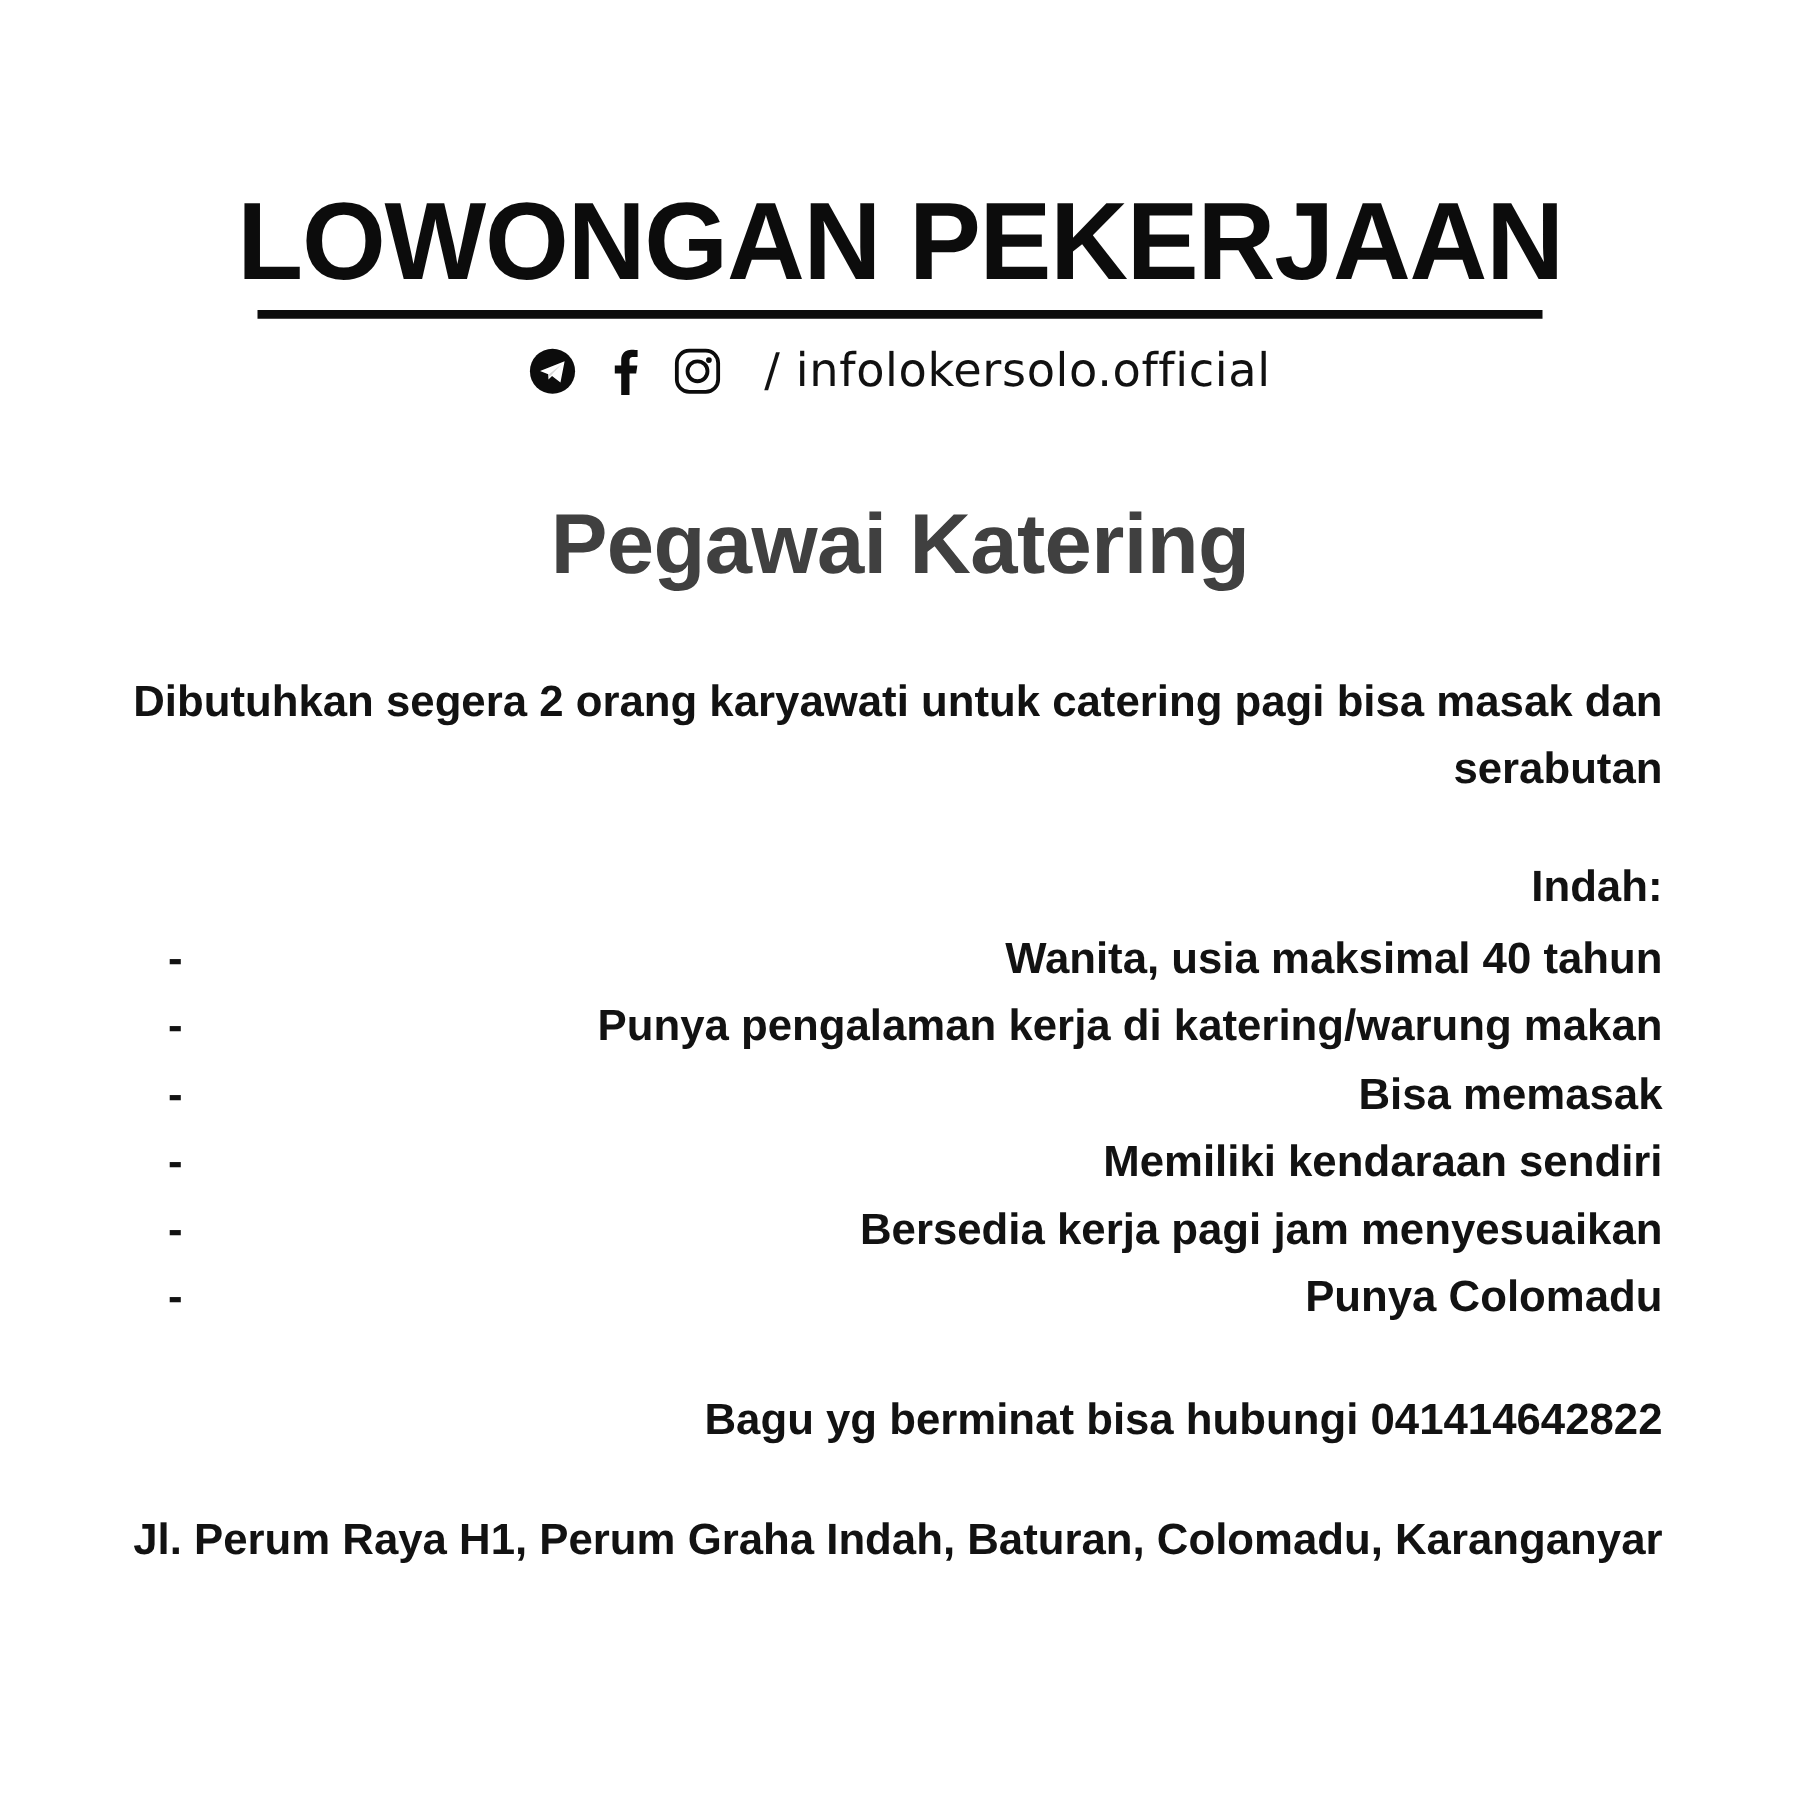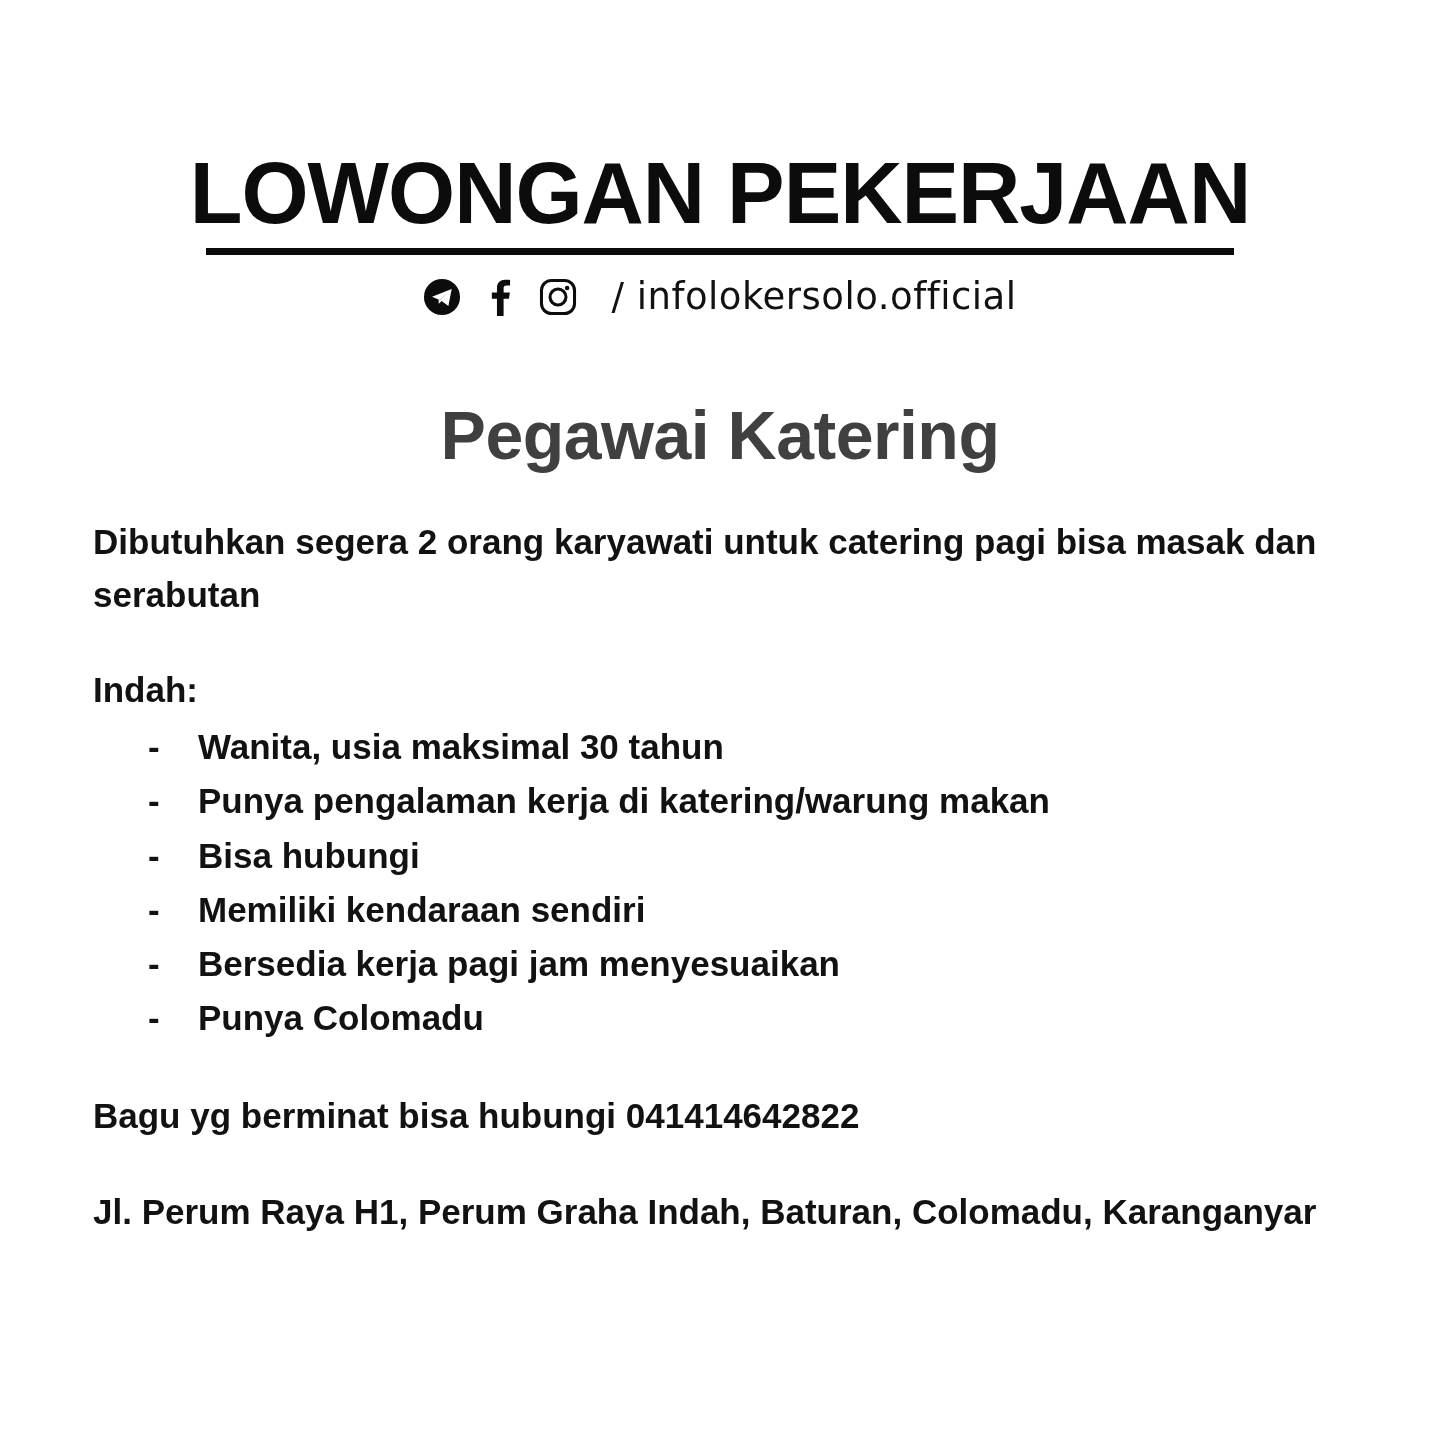--- a/index.html
+++ b/index.html
@@ -79,23 +79,24 @@
     font-family: "Liberation Sans", sans-serif;
     font-weight: 700;
     font-size: 68px;
     letter-spacing: -0.5px;
     color: #404040;
     margin-top: 78px;
   }
 
   
   .body-block {
-    margin-top: 42px;
-    padding-left: 93px;
+    margin-top: 62px;
+    padding-left: 41px;
     padding-right: 110px;
+    text-align: right;
   }
 
   .para {
     font-family: "Liberation Sans", sans-serif;
     font-weight: 700;
     font-size: 35px;
     line-height: 1.5;
     color: #121212;
     margin: 0;
   }
@@ -197,29 +198,29 @@
 
     <p class="para">Dibutuhkan segera 2 orang karyawati untuk catering pagi bisa masak dan serabutan</p>
 
     <div class="section-gap"></div>
 
     <p class="req-heading">Indah:</p>
 
     <ul class="req-list">
       <li class="req-item">
         <span class="req-dash">-</span>
-        <span class="req-text">Wanita, usia maksimal 30 tahun</span>
+        <span class="req-text">Wanita, usia maksimal 40 tahun</span>
       </li>
       <li class="req-item">
         <span class="req-dash">-</span>
         <span class="req-text">Punya pengalaman kerja di katering/warung makan</span>
       </li>
       <li class="req-item">
         <span class="req-dash">-</span>
-        <span class="req-text">Bisa hubungi</span>
+        <span class="req-text">Bisa memasak</span>
       </li>
       <li class="req-item">
         <span class="req-dash">-</span>
         <span class="req-text">Memiliki kendaraan sendiri</span>
       </li>
       <li class="req-item">
         <span class="req-dash">-</span>
         <span class="req-text">Bersedia kerja pagi jam menyesuaikan</span>
       </li>
       <li class="req-item">

